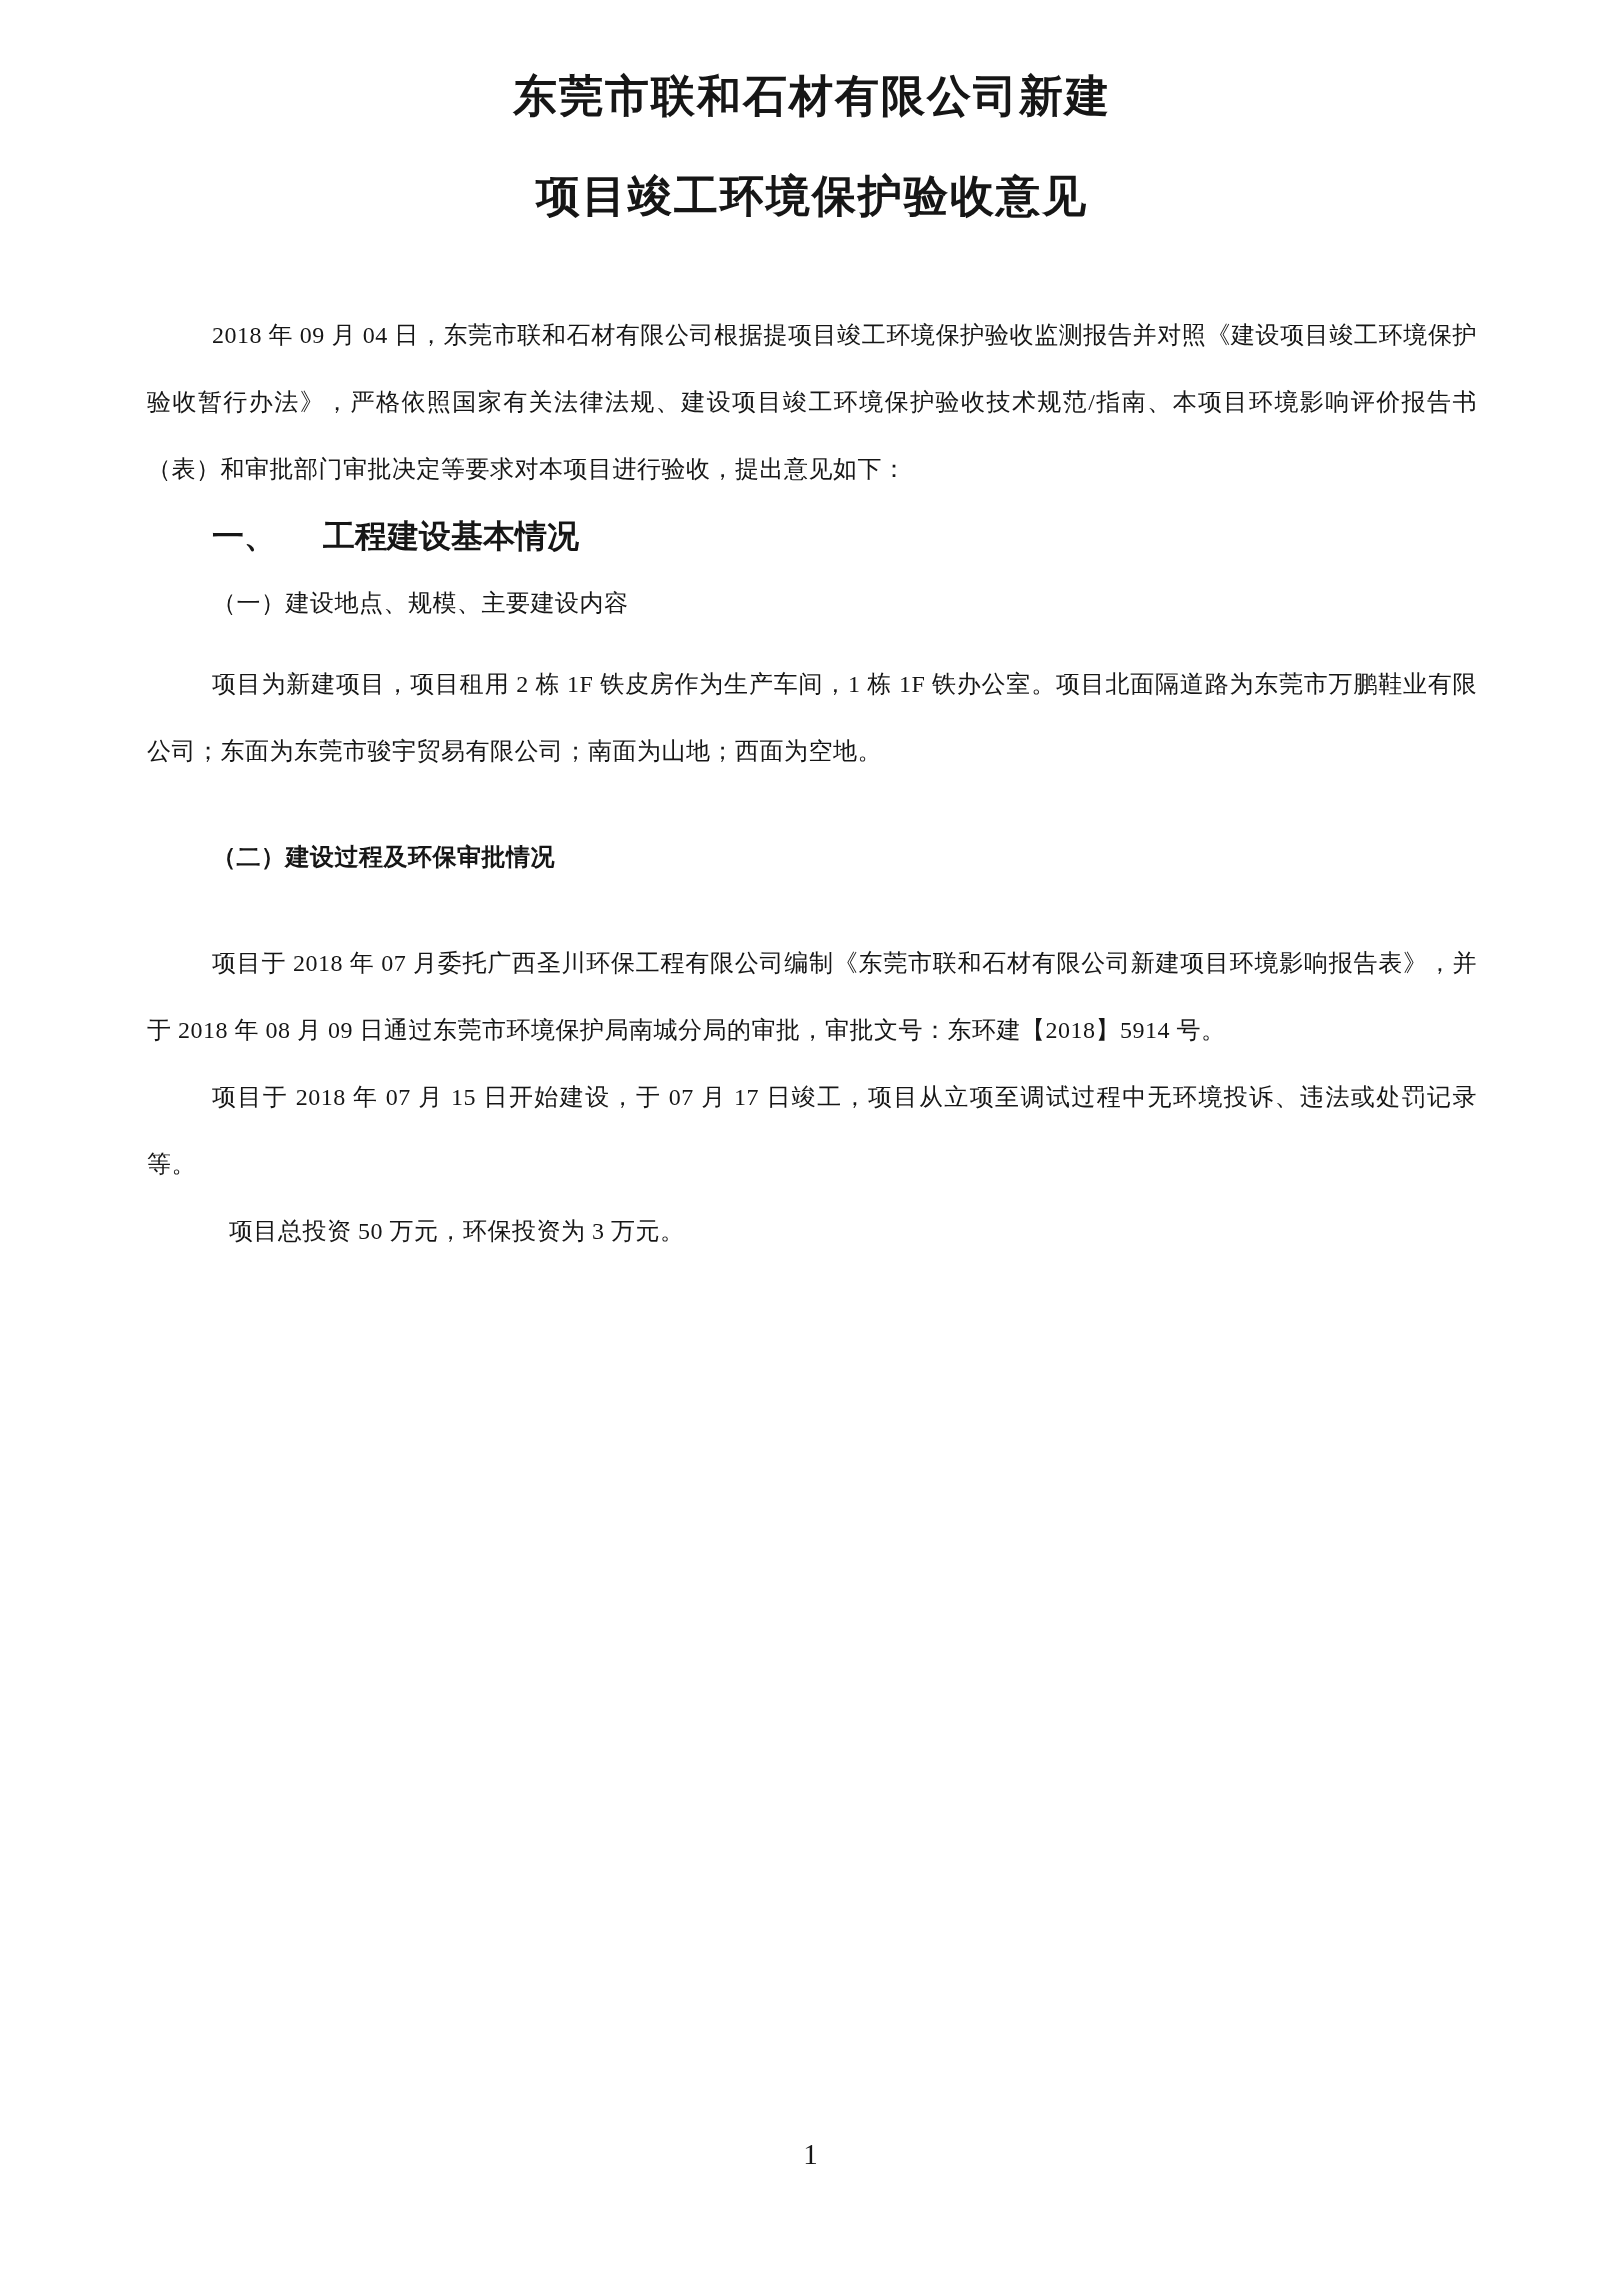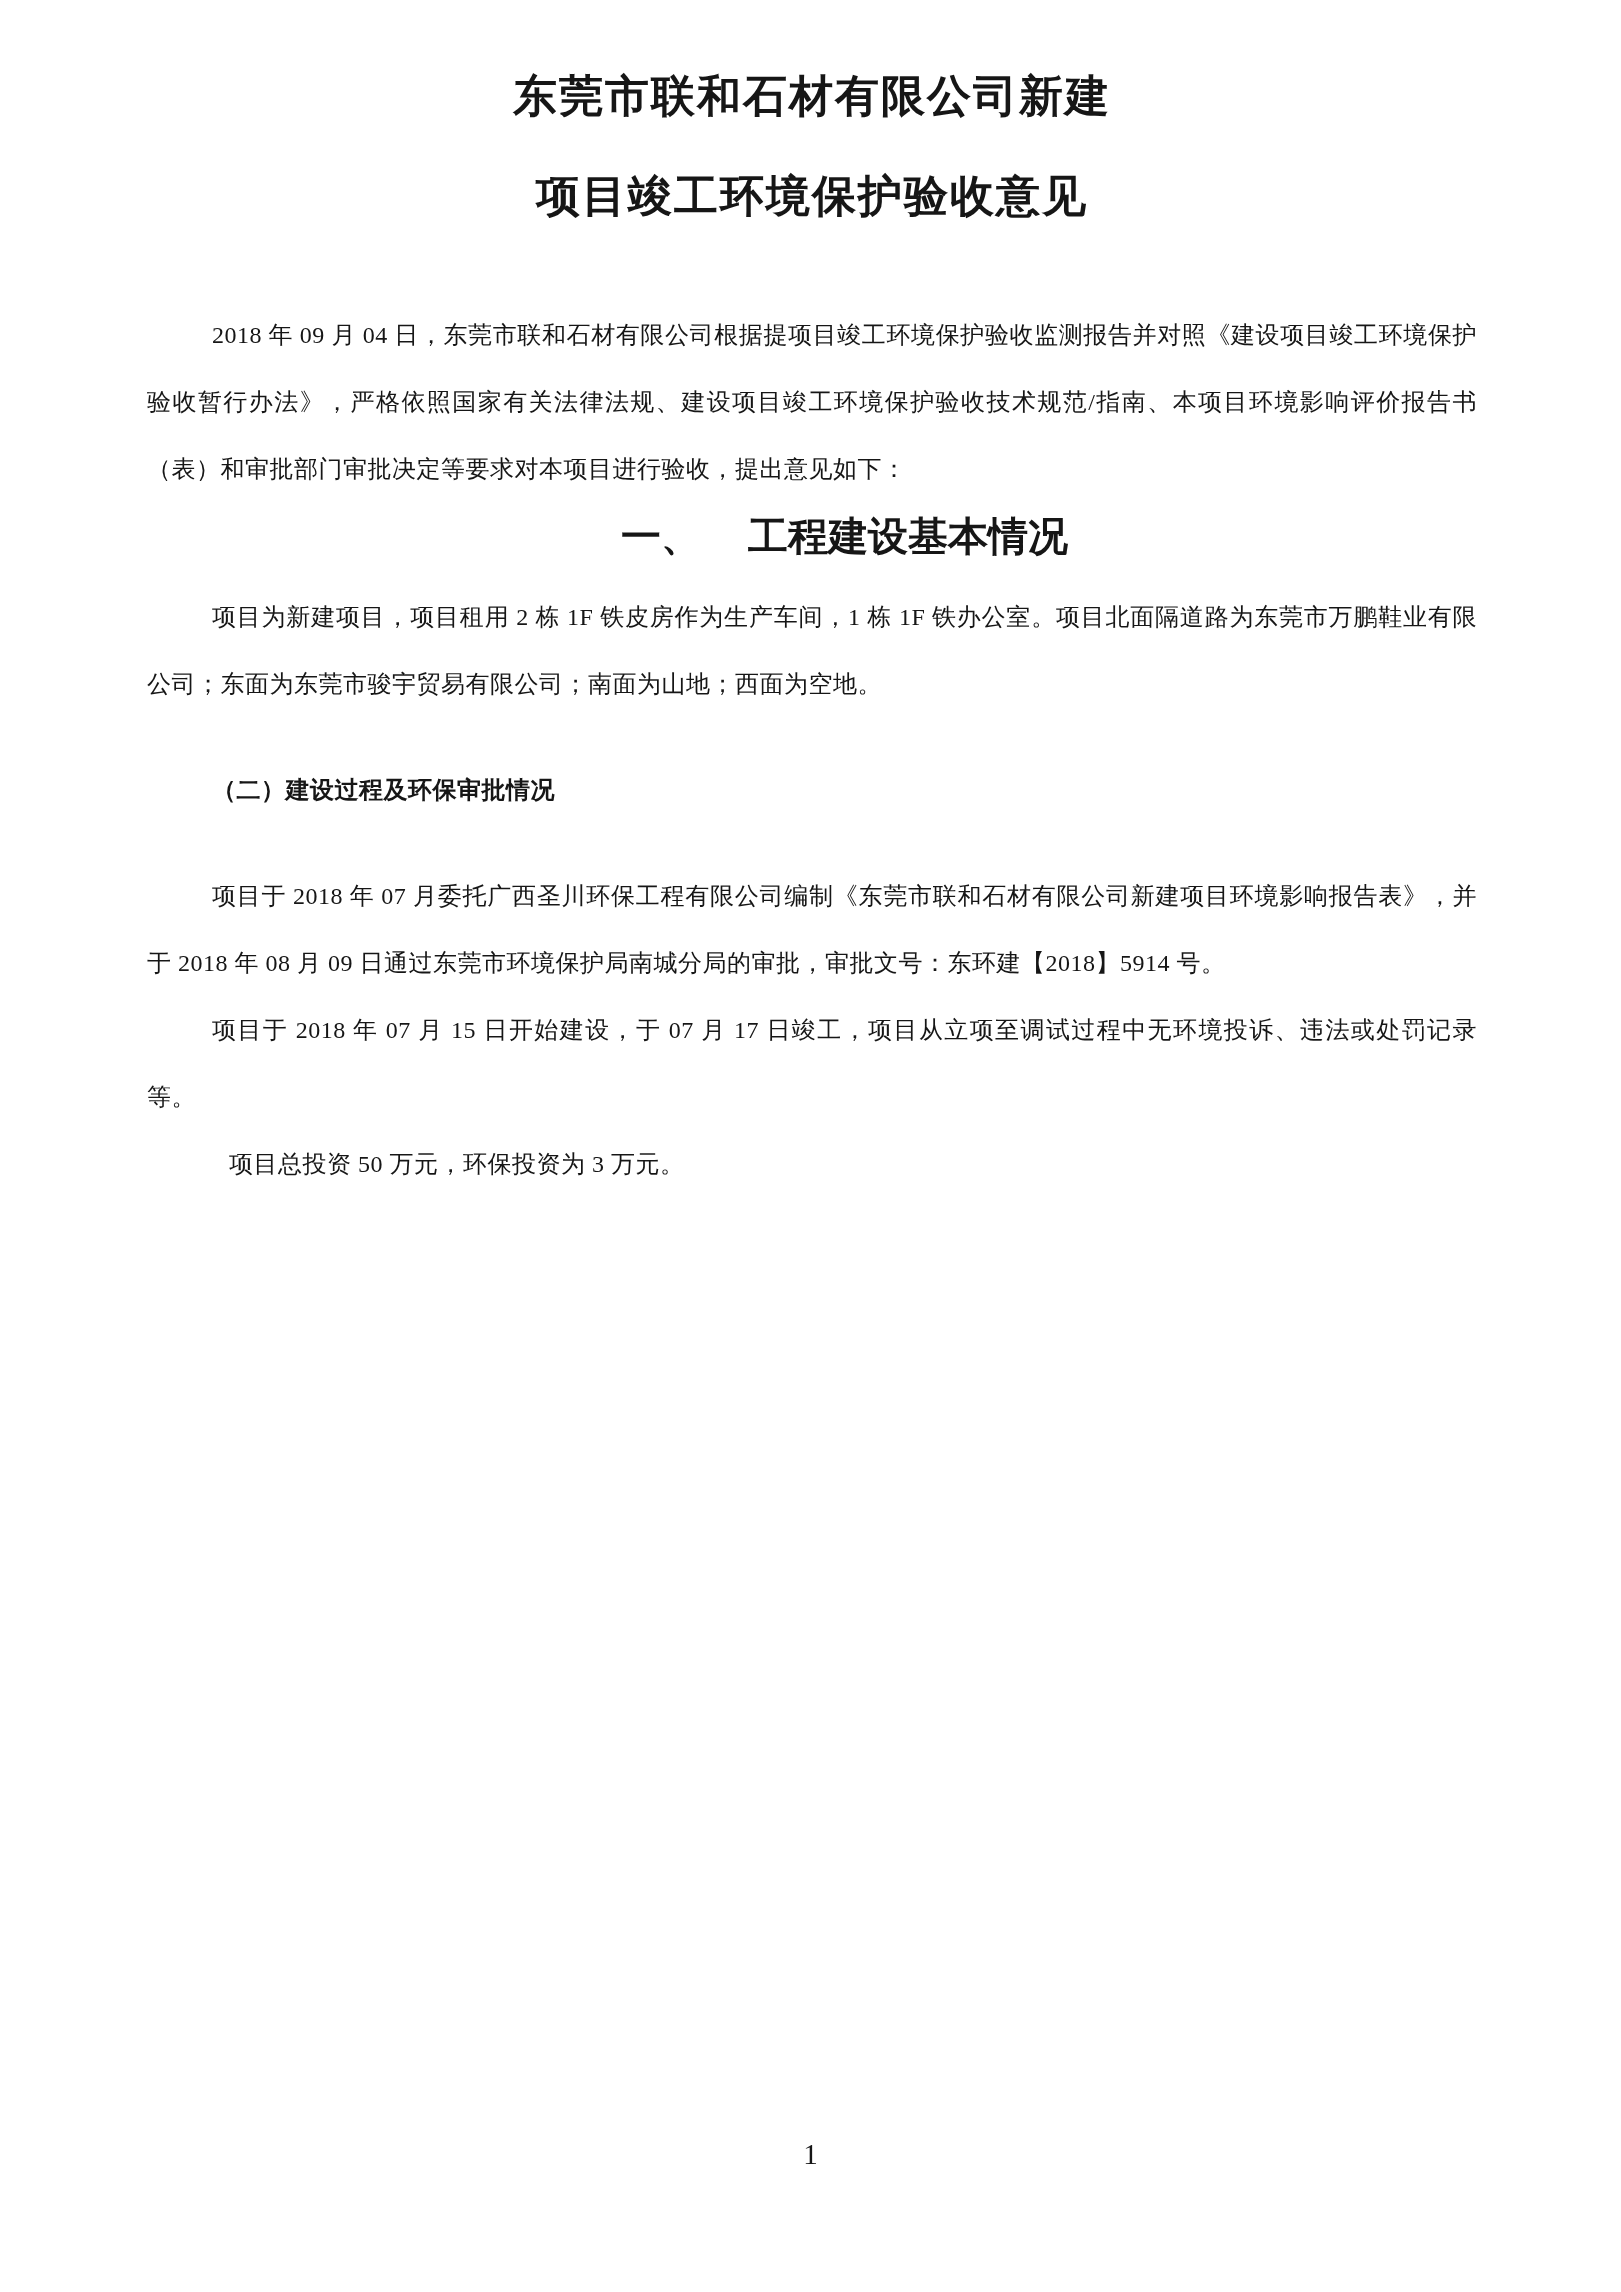--- a/index.html
+++ b/index.html
@@ -35,26 +35,25 @@
   }
   .indent-2   { text-indent: 65px; }
   .indent-15  { text-indent: 49px; }
   .indent-25  { text-indent: 82px; }
   .p-intro    { margin-top: 55px; }
   .sp-location { margin-top: 7.8px; }
   .sp-project  { margin-top: 13.7px; }
   .sp-sub2     { margin-top: 39px; }
   .sp-approval { margin-top: 39px; }
   .heading-1 {
-    font-size: 40px;
+    font-size: 32px;
     line-height: 67px;
     font-weight: bold;
     text-indent: 0;
     padding-left: 65px;
-    text-align: center;
   }
   .heading-1 .h1-gap { display: inline-block; width: 47px; }
   .bold { font-weight: bold; }
   .footer {
     position: absolute;
     top: 2135px;
     left: 0;
     width: 1621px;
     text-align: center;
     font-size: 29px;
@@ -69,20 +68,21 @@
 
   <h1 class="doc-title">
     <span class="title-line">东莞市联和石材有限公司新建</span>
     <span class="title-line">项目竣工环境保护验收意见</span>
   </h1>
 
   <p class="para indent-2 p-intro">2018 年 09 月 04 日，东莞市联和石材有限公司根据提项目竣工环境保护验收监测报告并对照《建设项目竣工环境保护验收暂行办法》，严格依照国家有关法律法规、建设项目竣工环境保护验收技术规范/指南、本项目环境影响评价报告书（表）和审批部门审批决定等要求对本项目进行验收，提出意见如下：</p>
 
   <p class="heading-1"><span>一、</span><span class="h1-gap"></span><span>工程建设基本情况</span></p>
 
+  <p class="para indent-2">（一）建设地点、规模、主要建设内容</p>
 
 
   <p class="para indent-2 sp-project">项目为新建项目，项目租用 2 栋 1F 铁皮房作为生产车间，1 栋 1F 铁办公室。项目北面隔道路为东莞市万鹏鞋业有限公司；东面为东莞市骏宇贸易有限公司；南面为山地；西面为空地。</p>
 
   <p class="para indent-2 bold sp-sub2">（二）建设过程及环保审批情况</p>
 
   <p class="para indent-2 sp-approval">项目于 2018 年 07 月委托广西圣川环保工程有限公司编制《东莞市联和石材有限公司新建项目环境影响报告表》，并于 2018 年 08 月 09 日通过东莞市环境保护局南城分局的审批，审批文号：东环建【2018】5914 号。</p>
 
   <p class="para indent-2">项目于 2018 年 07 月 15 日开始建设，于 07 月 17 日竣工，项目从立项至调试过程中无环境投诉、违法或处罚记录等。</p>
 

